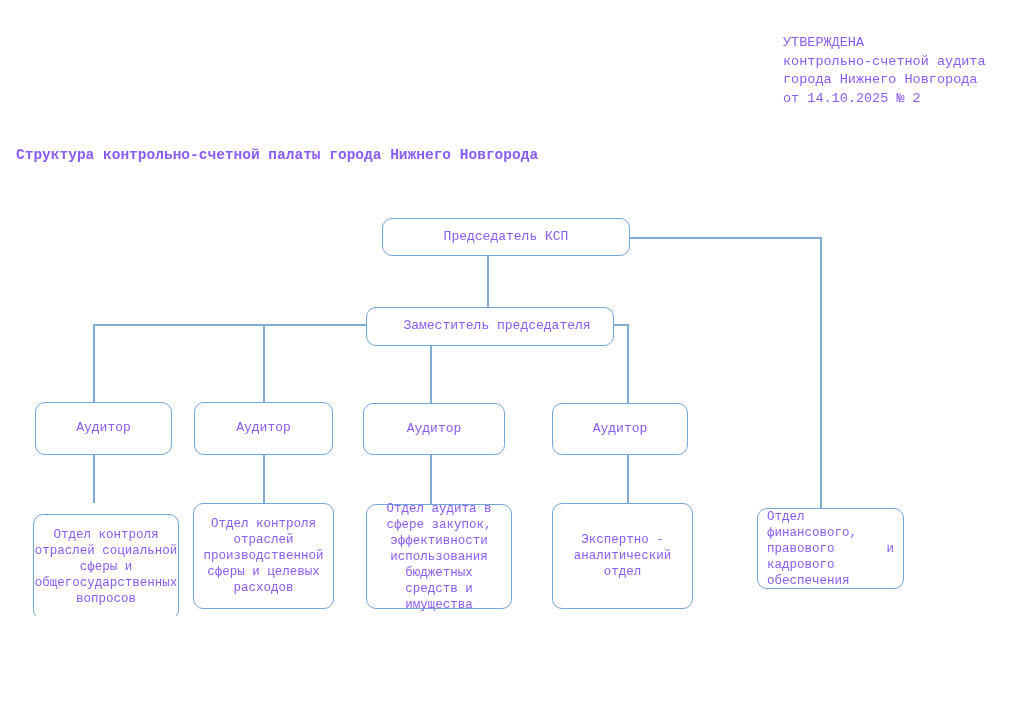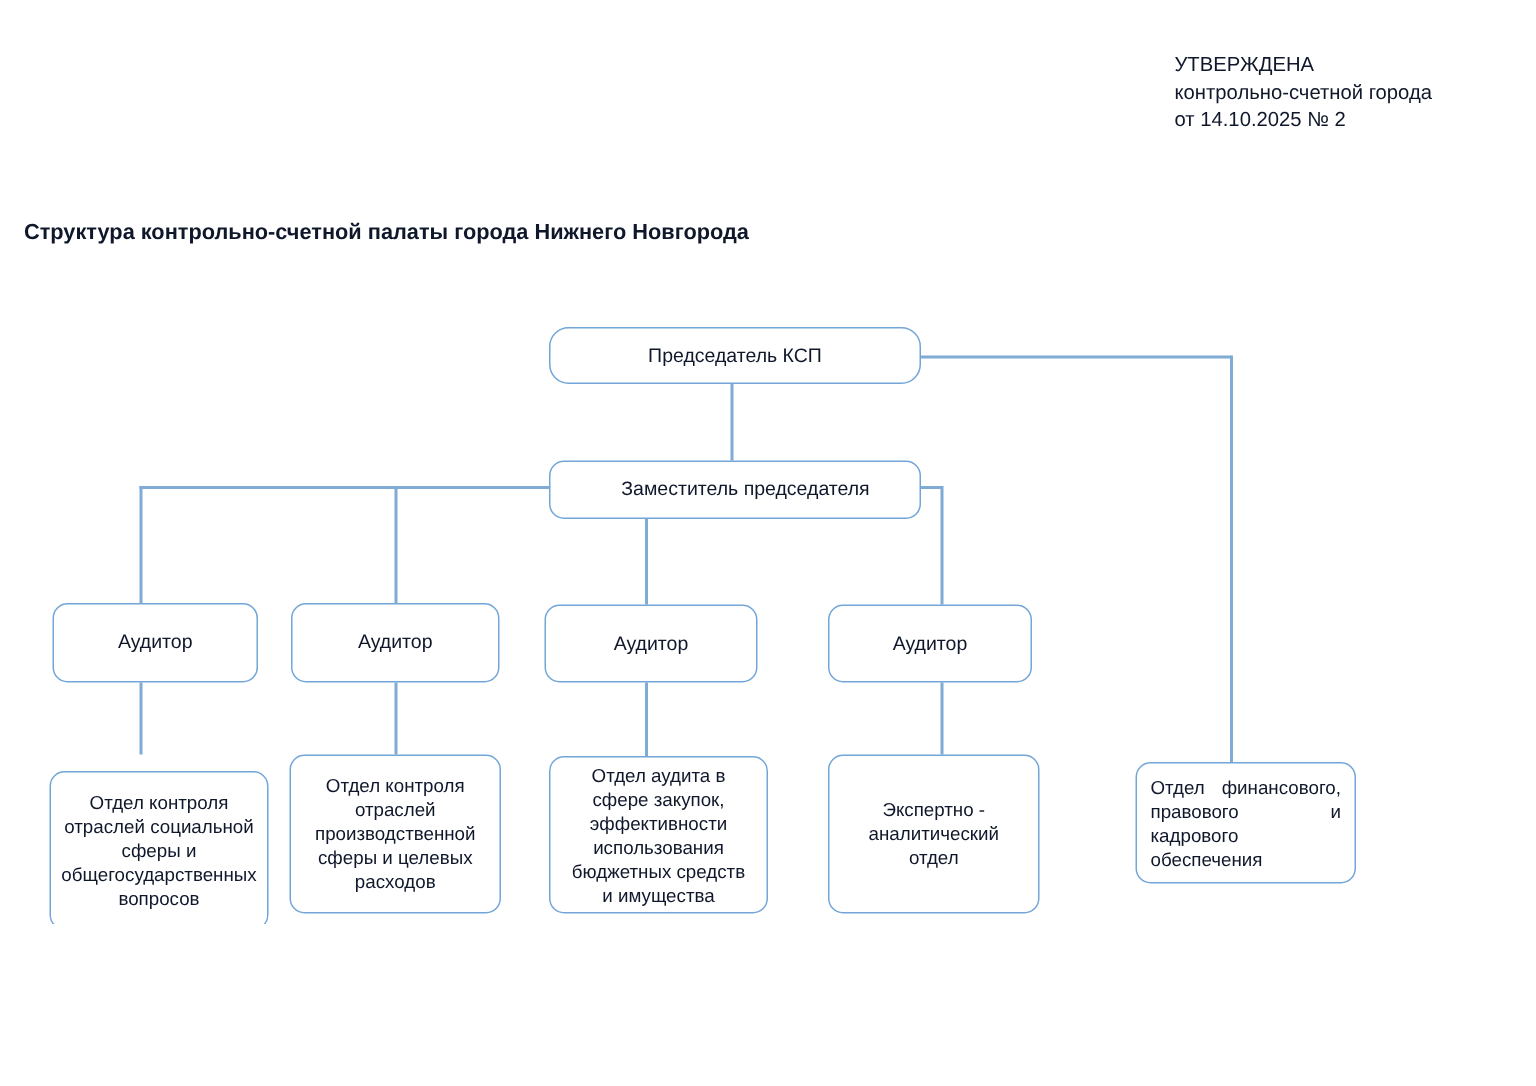--- a/index.html
+++ b/index.html
@@ -1,22 +1,22 @@
 <!DOCTYPE html>
 <html><head>
 <meta charset="utf-8">
 <style>
   html, body { margin: 0; padding: 0; background: #ffffff; }
   .page {
     position: relative;
     width: 1024px;
     height: 616px;
     background: #ffffff;
-    font-family: Liberation Sans, sans-serif;
-    color: #0f172a;
+    font-family: Liberation Mono, monospace;
+    color: #8b5cf6;
     overflow: hidden;
   }
   .approval {
     position: absolute;
     left: 783px;
     top: 34px;
     width: 210px;
     font-size: 13.5px;
     line-height: 18.6px;
     text-align: left;
@@ -56,21 +56,22 @@
   .v { width: 1.5px; }
   .h { height: 1.5px; }
 </style>
 </head>
 <body>
 
 <div class="page">
 
   <div class="approval">
     <div>УТВЕРЖДЕНА</div>
-    <div>контрольно-счетной города</div>
+    <div>контрольно-счетной аудита</div>
+    <div>города Нижнего Новгорода</div>
     <div>от 14.10.2025 № 2</div>
   </div>
 
   <div class="title">Структура контрольно-счетной палаты города Нижнего Новгорода</div>
 
   <div class="line v" style="left:487px; top:256px; height:51px;"></div>
   <div class="line h" style="left:613px; top:237px; width:208px;"></div>
   <div class="line v" style="left:820px; top:237px; height:271px;"></div>
 
   <div class="line h" style="left:93px; top:324px; width:275px;"></div>
@@ -78,21 +79,21 @@
   <div class="line v" style="left:263px; top:324px; height:78px;"></div>
   <div class="line v" style="left:430px; top:345px; height:58px;"></div>
   <div class="line h" style="left:613px; top:324px; width:15px;"></div>
   <div class="line v" style="left:627px; top:324px; height:79px;"></div>
 
   <div class="line v" style="left:93px; top:455px; height:48px;"></div>
   <div class="line v" style="left:263px; top:455px; height:48px;"></div>
   <div class="line v" style="left:430px; top:455px; height:49px;"></div>
   <div class="line v" style="left:627px; top:455px; height:48px;"></div>
 
-  <div class="node" style="left:366px; top:218px; width:248px; height:38px;border-radius:13px;">
+  <div class="node" style="left:382px; top:218px; width:248px; height:38px;">
     <span class="label">Председатель КСП</span>
   </div>
 
   <div class="node" style="left:366px; top:307px; width:248px; height:39px;padding-left:22px;">
     <span class="label">Заместитель председателя</span>
   </div>
 
   <div class="node" style="left:35px; top:402px; width:137px; height:53px;">
     <span class="label">Аудитор</span>
   </div>

